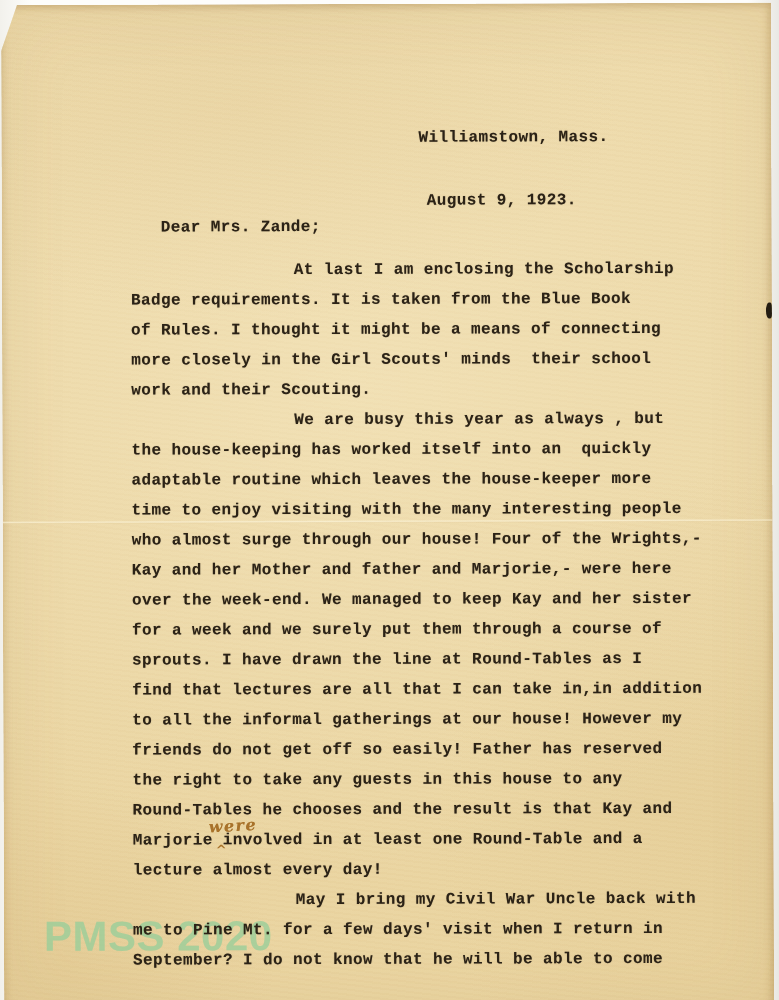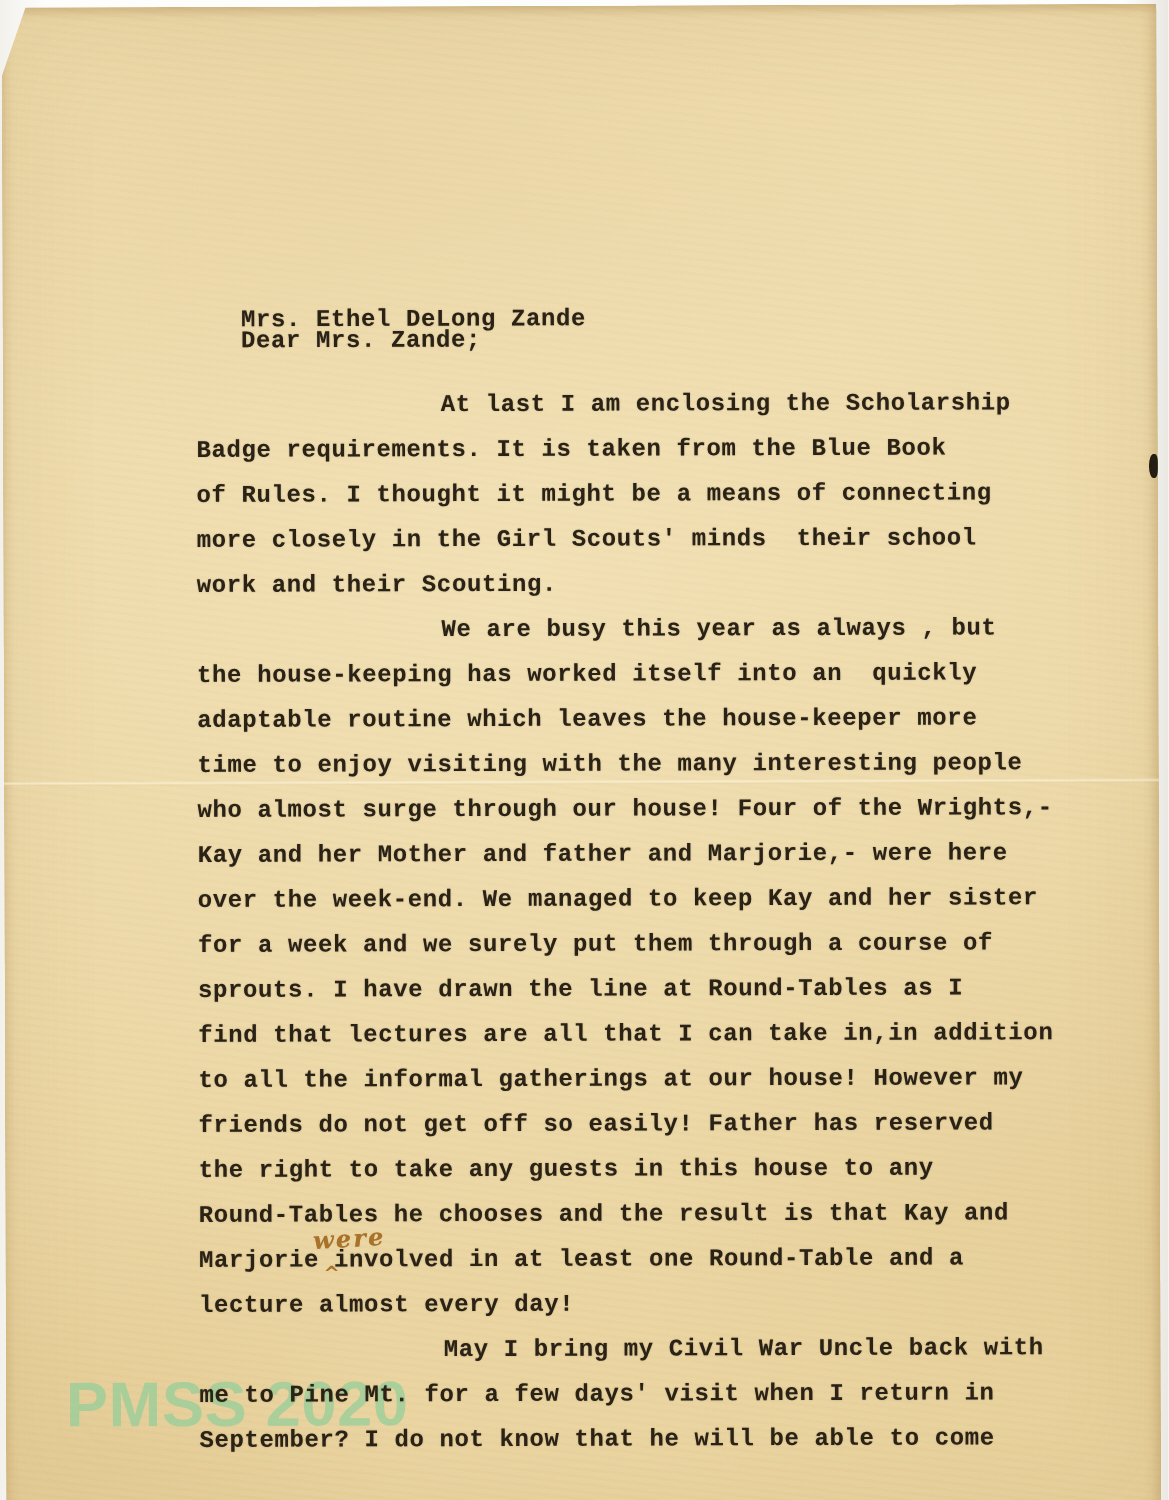--- a/index.html
+++ b/index.html
@@ -151,23 +151,26 @@
 </style>
 </head>
 <body>
 
 <div class="scan">
   <div class="paper">
     <div class="crease"></div>
 
     <div class="watermark">PMSS 2020</div>
 
+    <div class="dateline ink">
+      <div class="place-row">Williamstown, Mass.</div>
+      <div class="date-row">August 9, 1923.</div>
+    </div>
 
     <div class="recipient ink">
-      <div>Mrs. Ethel DeLong Zande</div>
     </div>
 
     <div class="salutation ink">Dear Mrs. Zande;</div>
 
     <div class="body-block ink"><div class="line indent">At last I am enclosing the Scholarship</div><div class="line">Badge requirements. It is taken from the Blue Book</div><div class="line">of Rules. I thought it might be a means of connecting</div><div class="line">more closely in the Girl Scouts' minds  their school</div><div class="line">work and their Scouting.</div><div class="line indent">We are busy this year as always , but</div><div class="line">the house-keeping has worked itself into an  quickly</div><div class="line">adaptable routine which leaves the house-keeper more</div><div class="line">time to enjoy visiting with the many interesting people</div><div class="line">who almost surge through our house! Four of the Wrights,-</div><div class="line">Kay and her Mother and father and Marjorie,- were here</div><div class="line">over the week-end. We managed to keep Kay and her sister</div><div class="line">for a week and we surely put them through a course of</div><div class="line">sprouts. I have drawn the line at Round-Tables as I</div><div class="line">find that lectures are all that I can take in,in addition</div><div class="line">to all the informal gatherings at our house! However my</div><div class="line">friends do not get off so easily! Father has reserved</div><div class="line">the right to take any guests in this house to any</div><div class="line">Round-Tables he chooses and the result is that Kay and</div><div class="line">Marjorie involved in at least one Round-Table and a</div><div class="line">lecture almost every day!</div><div class="line indent">May I bring my Civil War Uncle back with</div><div class="line">me to Pine Mt. for a few days' visit when I return in</div><div class="line">September? I do not know that he will be able to come</div></div>
 
     <div class="insertion">were</div>
     <div class="insertion-caret">^</div>
 
     <div class="edge-mark"></div>

